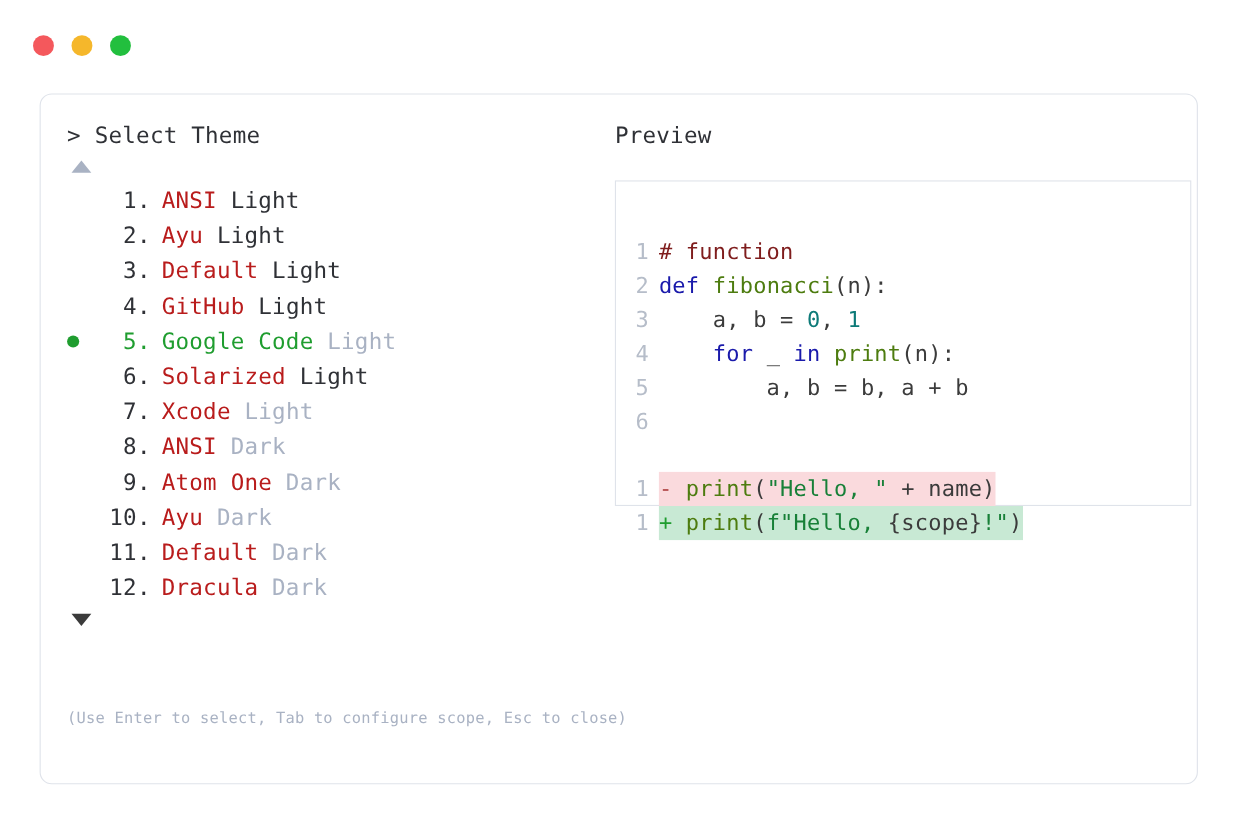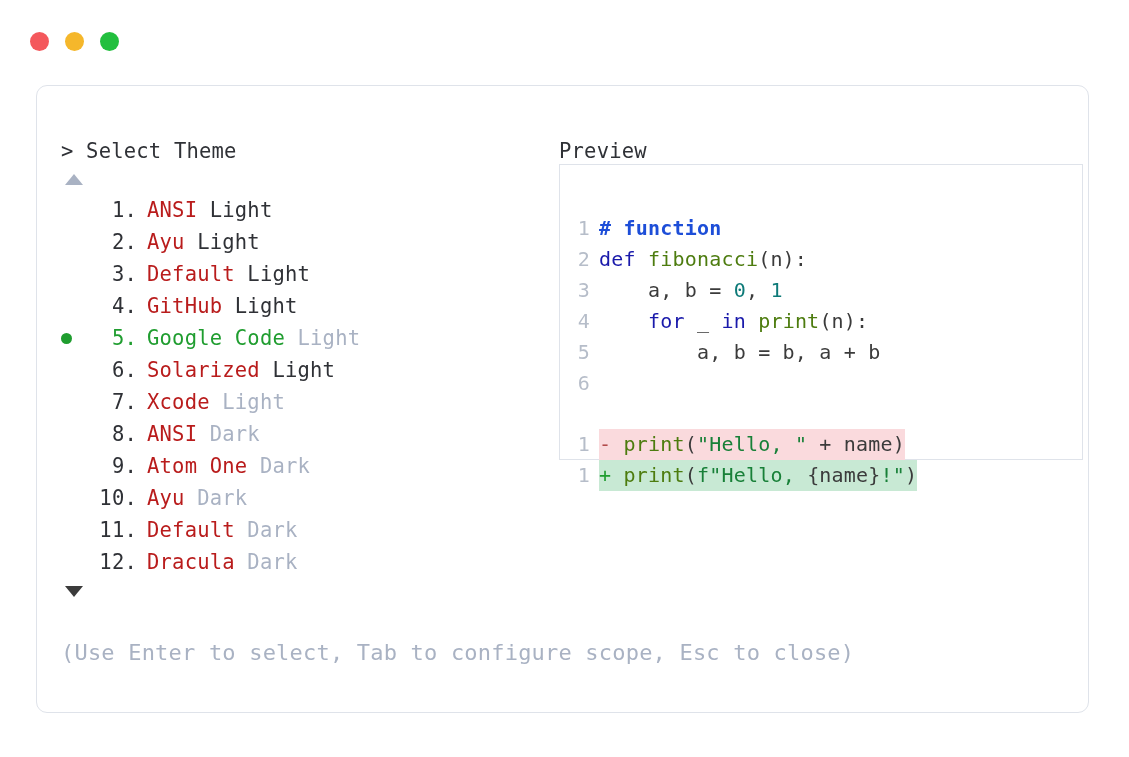--- a/index.html
+++ b/index.html
@@ -69,21 +69,20 @@
     width: 530px;
   }
 
   .col-heading {
     font-size: 20.5px;
     line-height: 30px;
     color: #2f3136;
     letter-spacing: 0.2px;
     white-space: pre;
     height: 30px;
-    margin-top: 28px;
   }
 
   
   #scroll-up-row,
   #scroll-down-row {
     height: 28px;
     line-height: 28px;
     padding-left: 4px;
   }
   .tri {
@@ -144,21 +143,21 @@
   .suffix-muted { color: #a9b2c3; }
 
   .theme-row.selected .num-cell,
   .theme-row.selected .name-cell { color: #1f9d2f; }
 
   
   #footer-hint {
     position: absolute;
     left: 0;
     top: 530px;
-    font-size: 22px;
+    font-size: 14px;
     line-height: 30px;
     color: #a9b2c3;
     white-space: pre;
     letter-spacing: 0.2px;
   }
 
   
   #preview-box {
     position: absolute;
     left: 0;
@@ -194,21 +193,21 @@
   .code-text { display: inline-block; }
   .code-line.spacer { height: 30px; }
 
   .code-line.diff-del .code-text { background: #fadadd; }
   .code-line.diff-add .code-text { background: #c8e9d4; }
   .code-line.diff-del .ln,
   .code-line.diff-add .ln { color: #b6bdc9; }
   .code-line.diff-del { background: transparent; }
 
   
-  .t-comment { color: #1d4ed8; font-weight: bold; }
+  .t-comment { color: #7f1d1d; }
   .t-kw      { color: #1a1aab; text-align: center; }
   .t-fn      { color: #4d7c0f; }
   .t-num     { color: #0d7a78; }
   .t-plain   { color: #3b3b3b; }
   .t-str     { color: #188038; }
   .t-del-mark{ color: #b24a4a; }
   .t-add-mark{ color: #1f9d2f; }
 </style>
 </head>
 <body>
@@ -258,20 +257,20 @@
         <div id="preview-box">
           <div id="code-area">
               <div class="code-line"><span class="ln">1</span><span class="code-text"><span class="t-comment"># function</span></span></div>
               <div class="code-line"><span class="ln">2</span><span class="code-text"><span class="t-kw">def </span><span class="t-fn">fibonacci</span><span class="t-plain">(n):</span></span></div>
               <div class="code-line"><span class="ln">3</span><span class="code-text"><span class="t-plain">    a, b = </span><span class="t-num">0</span><span class="t-plain">, </span><span class="t-num">1</span></span></div>
               <div class="code-line"><span class="ln">4</span><span class="code-text"><span class="t-plain">    </span><span class="t-kw">for </span><span class="t-plain">_ </span><span class="t-kw">in </span><span class="t-fn">print</span><span class="t-plain">(n):</span></span></div>
               <div class="code-line"><span class="ln">5</span><span class="code-text"><span class="t-plain">        a, b = b, a + b</span></span></div>
               <div class="code-line"><span class="ln">6</span></div>
               <div class="code-line spacer"><span class="ln"></span><span class="code-text"></span></div>
               <div class="code-line diff-del"><span class="ln">1</span><span class="code-text"><span class="t-del-mark">- </span><span class="t-fn">print</span><span class="t-plain">(</span><span class="t-str">"Hello, "</span><span class="t-plain"> + name)</span></span></div>
-              <div class="code-line diff-add"><span class="ln">1</span><span class="code-text"><span class="t-add-mark">+ </span><span class="t-fn">print</span><span class="t-plain">(</span><span class="t-str">f"Hello, </span><span class="t-plain">{name}</span><span class="t-str">!"</span><span class="t-plain">)</span></span></div>
+              <div class="code-line diff-add"><span class="ln">1</span><span class="code-text"><span class="t-add-mark">+ </span><span class="t-fn">print</span><span class="t-plain">(</span><span class="t-str">f"Hello, </span><span class="t-plain">{scope}</span><span class="t-str">!"</span><span class="t-plain">)</span></span></div>
             </div>
         </div>
       </div>
 
     </div>
   </div>
 </div>
 
 </body></html>

